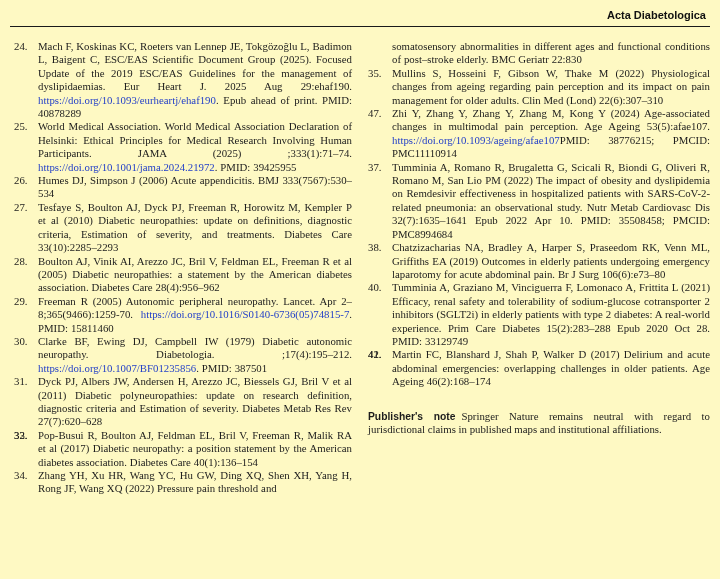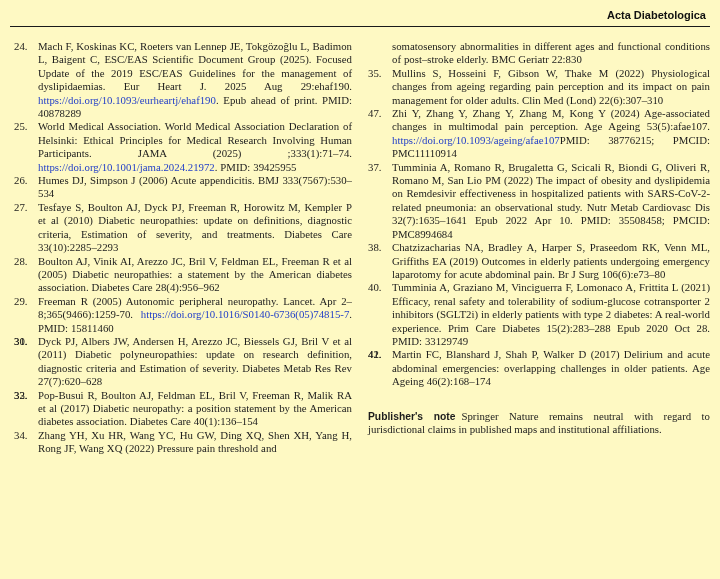--- a/index.html
+++ b/index.html
@@ -81,21 +81,21 @@
   <hr class="header-rule">
 
   <div class="columns">
     <div class="col col-left" id="col-left">
         <div class="ref"><span class="ref-num">24.</span><span class="ref-text">Mach F, Koskinas KC, Roeters van Lennep JE, Tokgözoğlu L, Badimon L, Baigent C, ESC/EAS Scientific Document Group (2025). Focused Update of the 2019 ESC/EAS Guidelines for the management of dyslipidaemias. Eur Heart J. 2025 Aug 29:ehaf190. <a class="doi-link" style="color: rgb(36, 65, 200);">https://doi.org/10.1093/eurheartj/ehaf190</a>. Epub ahead of print. PMID: 40878289</span></div>
         <div class="ref"><span class="ref-num">25.</span><span class="ref-text">World Medical Association. World Medical Association Declaration of Helsinki: Ethical Principles for Medical Research Involving Human Participants. JAMA (2025) ;333(1):71–74. <a class="doi-link" style="color: rgb(36, 65, 200);">https://doi.org/10.1001/jama.2024.21972</a>. PMID: 39425955</span></div>
         <div class="ref"><span class="ref-num">26.</span><span class="ref-text">Humes DJ, Simpson J (2006) Acute appendicitis. BMJ 333(7567):530–534</span></div>
         <div class="ref"><span class="ref-num">27.</span><span class="ref-text">Tesfaye S, Boulton AJ, Dyck PJ, Freeman R, Horowitz M, Kempler P et al (2010) Diabetic neuropathies: update on definitions, diagnostic criteria, Estimation of severity, and treatments. Diabetes Care 33(10):2285–2293</span></div>
         <div class="ref"><span class="ref-num">28.</span><span class="ref-text">Boulton AJ, Vinik AI, Arezzo JC, Bril V, Feldman EL, Freeman R et al (2005) Diabetic neuropathies: a statement by the American diabetes association. Diabetes Care 28(4):956–962</span></div>
         <div class="ref"><span class="ref-num">29.</span><span class="ref-text">Freeman R (2005) Autonomic peripheral neuropathy. Lancet. Apr 2–8;365(9466):1259-70. <a class="doi-link" style="color: rgb(36, 65, 200);">https://doi.org/10.1016/S0140-6736(05)74815-7</a>. PMID: 15811460</span></div>
-        <div class="ref"><span class="ref-num">30.</span></div>
+        <div class="ref"><span class="ref-num">30.</span><span class="ref-text">Clarke BF, Ewing DJ, Campbell IW (1979) Diabetic autonomic neuropathy. Diabetologia. ;17(4):195–212. <a class="doi-link" style="color: rgb(36, 65, 200);">https://doi.org/10.1007/BF01235856</a>. PMID: 387501</span></div>
         <div class="ref"><span class="ref-num">31.</span><span class="ref-text">Dyck PJ, Albers JW, Andersen H, Arezzo JC, Biessels GJ, Bril V et al (2011) Diabetic polyneuropathies: update on research definition, diagnostic criteria and Estimation of severity. Diabetes Metab Res Rev 27(7):620–628</span></div>
         <div class="ref"><span class="ref-num">32.</span></div>
         <div class="ref"><span class="ref-num">33.</span><span class="ref-text">Pop-Busui R, Boulton AJ, Feldman EL, Bril V, Freeman R, Malik RA et al (2017) Diabetic neuropathy: a position statement by the American diabetes association. Diabetes Care 40(1):136–154</span></div>
         <div class="ref"><span class="ref-num">34.</span><span class="ref-text">Zhang YH, Xu HR, Wang YC, Hu GW, Ding XQ, Shen XH, Yang H, Rong JF, Wang XQ (2022) Pressure pain threshold and</span></div>
       </div>
 
     <div class="col col-right">
       <div id="col-right-refs">
           <div class="ref"><span class="ref-text">somatosensory abnormalities in different ages and functional conditions of post–stroke elderly. BMC Geriatr 22:830</span></div>
           <div class="ref"><span class="ref-num">35.</span><span class="ref-text">Mullins S, Hosseini F, Gibson W, Thake M (2022) Physiological changes from ageing regarding pain perception and its impact on pain management for older adults. Clin Med (Lond) 22(6):307–310</span></div>

